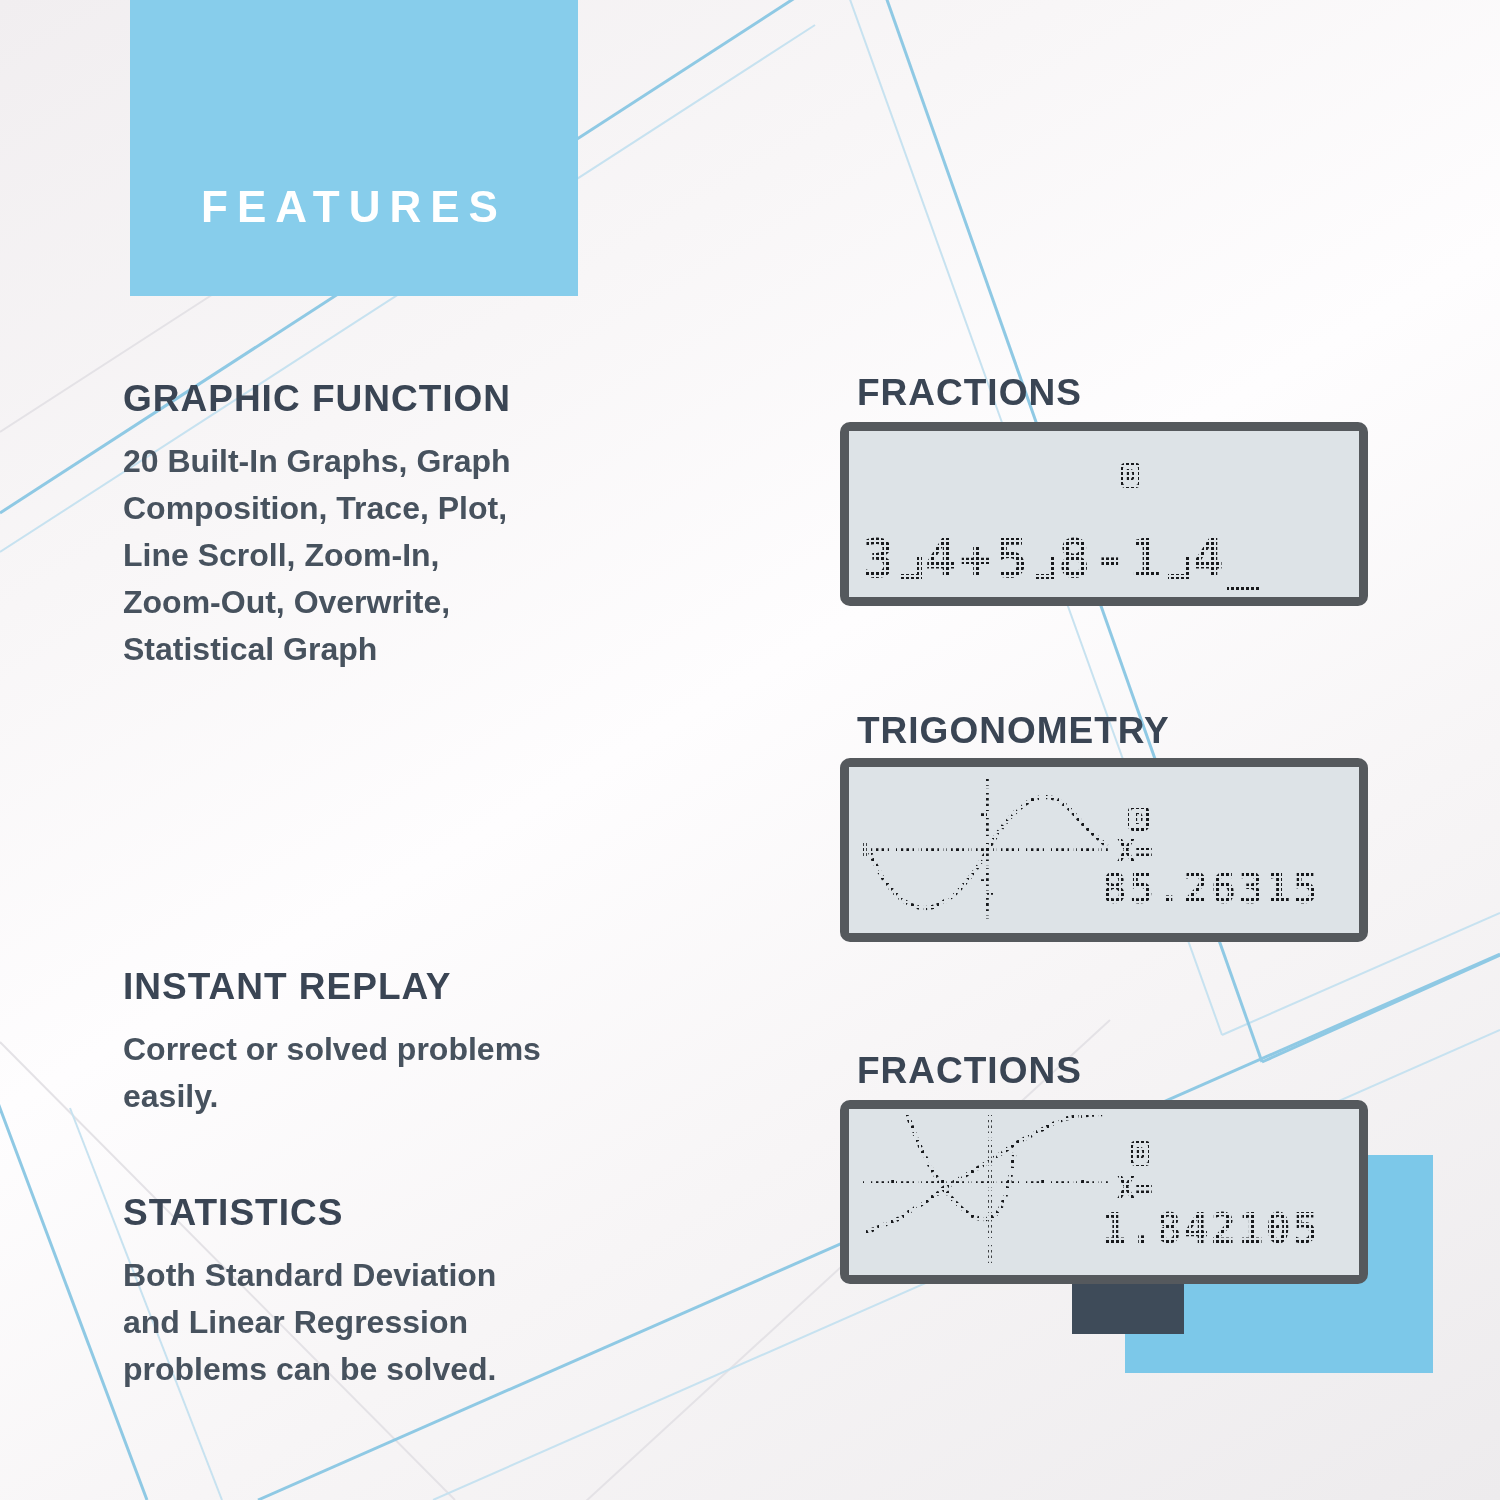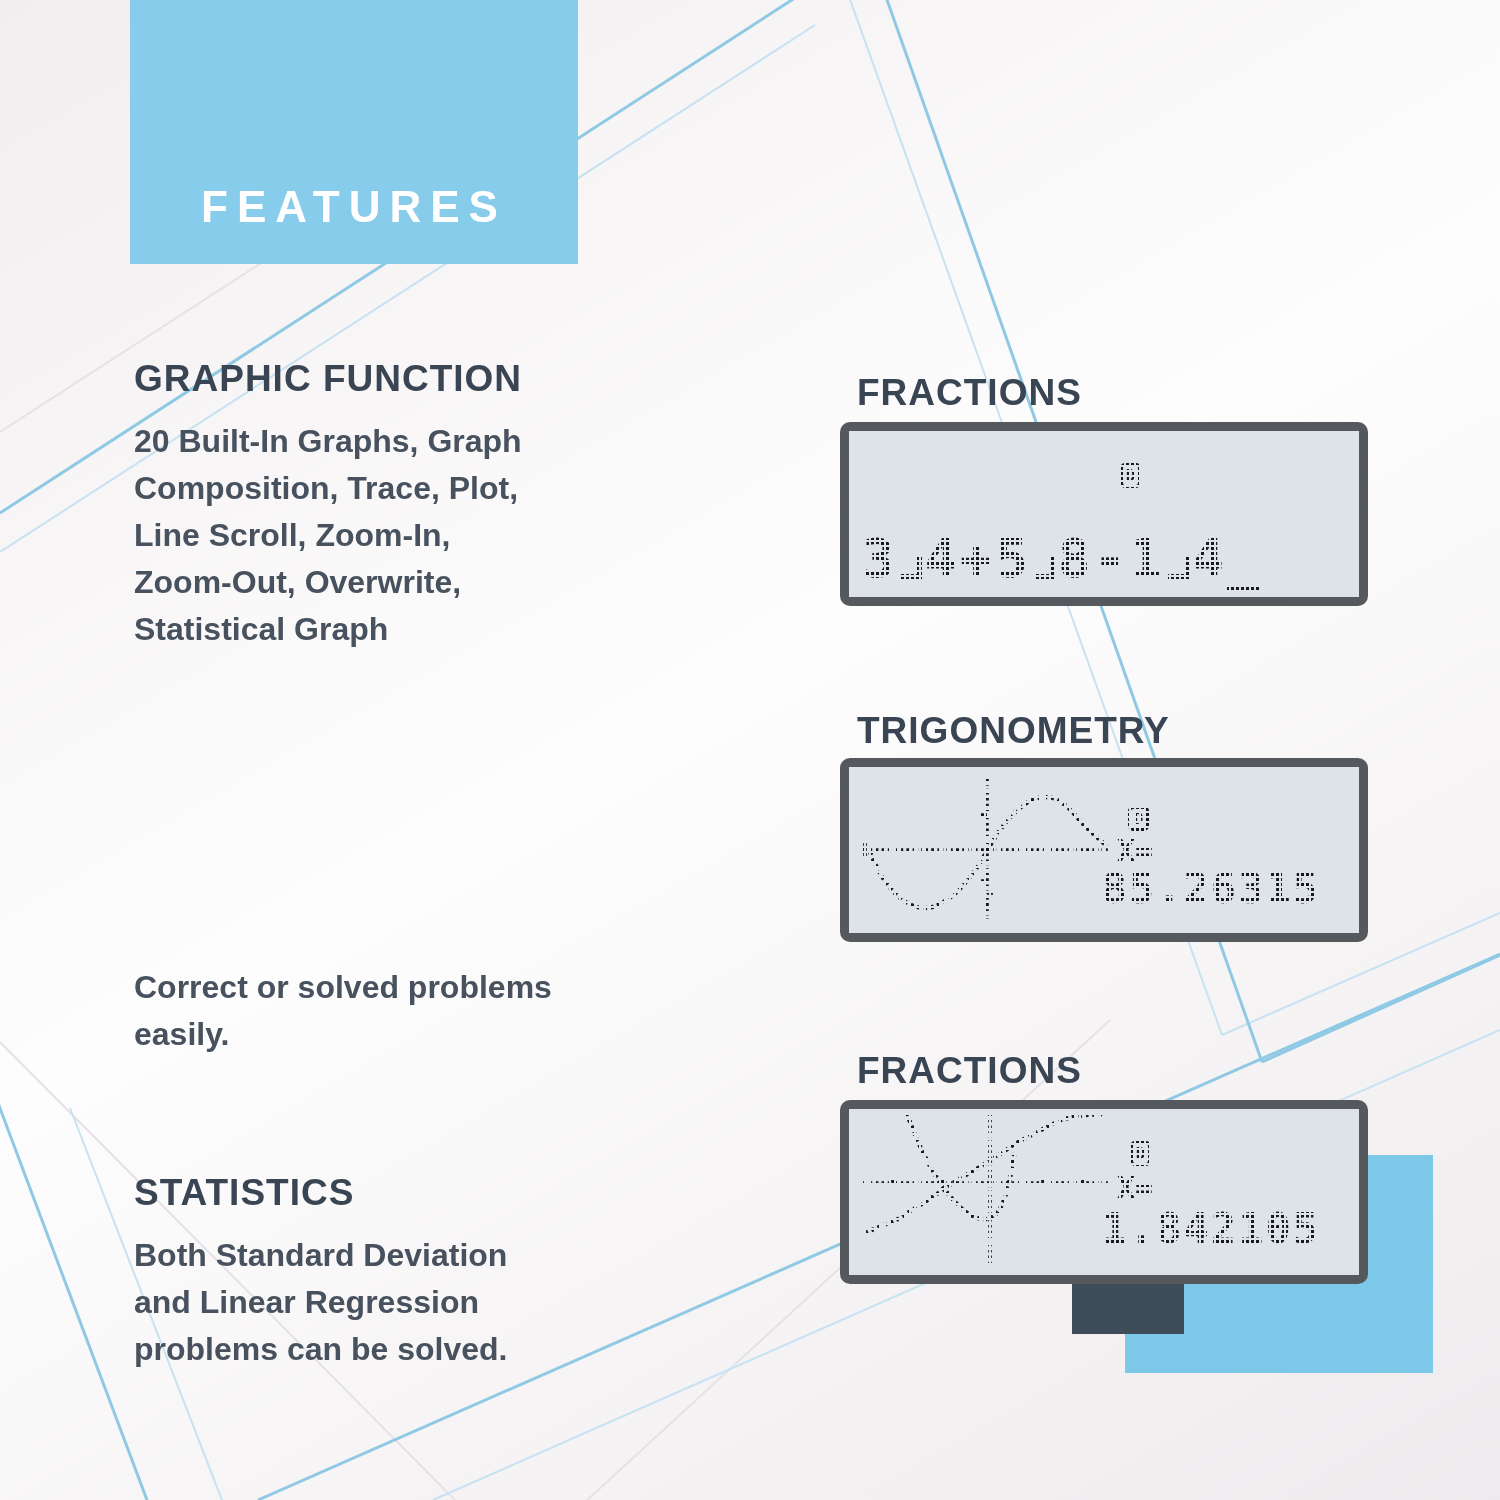--- a/index.html
+++ b/index.html
@@ -7,37 +7,37 @@
     width:1500px;height:1500px;position:relative;overflow:hidden;
     font-family:"Liberation Sans", sans-serif;
     background:linear-gradient(150deg,#f1eef0 0%,#f8f6f7 26%,#fefdfe 47%,#f7f5f6 68%,#edebed 100%);
   }
   .decor{position:absolute;inset:0;width:1500px;height:1500px;z-index:1;pointer-events:none;}
   .ln-strong{stroke:var(--line-strong);stroke-width:3;}
   .ln-light{stroke:var(--line-light);stroke-width:2;}
   .ln-gray{stroke:var(--line-gray);stroke-width:2;}
 
   .features-box{
-    position:absolute;left:130px;top:0;width:448px;height:264px;
+    position:absolute;left:130px;top:0;width:448px;height:296px;
     background:var(--accent);z-index:2;
   }
   .features-box .label{
     position:absolute;left:0;top:182px;width:100%;text-align:center;
     color:#ffffff;font-size:44px;font-weight:700;letter-spacing:9px;
   }
   .blue-square{
     position:absolute;left:1125px;top:1155px;width:308px;height:218px;
     background:var(--accent-deep);z-index:2;
   }
   .stand{
     position:absolute;left:1072px;top:1282px;width:112px;height:52px;
     background:var(--stand);z-index:3;
   }
 
-  .section{position:absolute;left:134px;z-index:3;width:600px;}
+  .section{position:absolute;left:123px;z-index:3;width:600px;margin-top:20px;}
   .section h2{
     margin:0;font-size:37px;font-weight:700;letter-spacing:1px;
     color:var(--ink);
   }
   .section .body{
     margin-top:18px;font-size:32px;line-height:47px;color:var(--body);
     white-space:pre-line;
     font-weight:bold;
   }
   .panel-heading{
@@ -107,20 +107,21 @@
   <h2>GRAPHIC FUNCTION</h2>
   <div class="body">20 Built-In Graphs, Graph
 Composition, Trace, Plot,
 Line Scroll, Zoom-In,
 Zoom-Out, Overwrite,
 Statistical Graph</div>
 </div>
 <div class="section" style="top:694px">
 </div>
 <div class="section" style="top:946px">
+  <h2>INSTANT REPLAY</h2>
   <div class="body">Correct or solved problems
 easily.</div>
 </div>
 <div class="section" style="top:1172px">
   <h2>STATISTICS</h2>
   <div class="body">Both Standard Deviation
 and Linear Regression
 problems can be solved.</div>
 </div>
 

